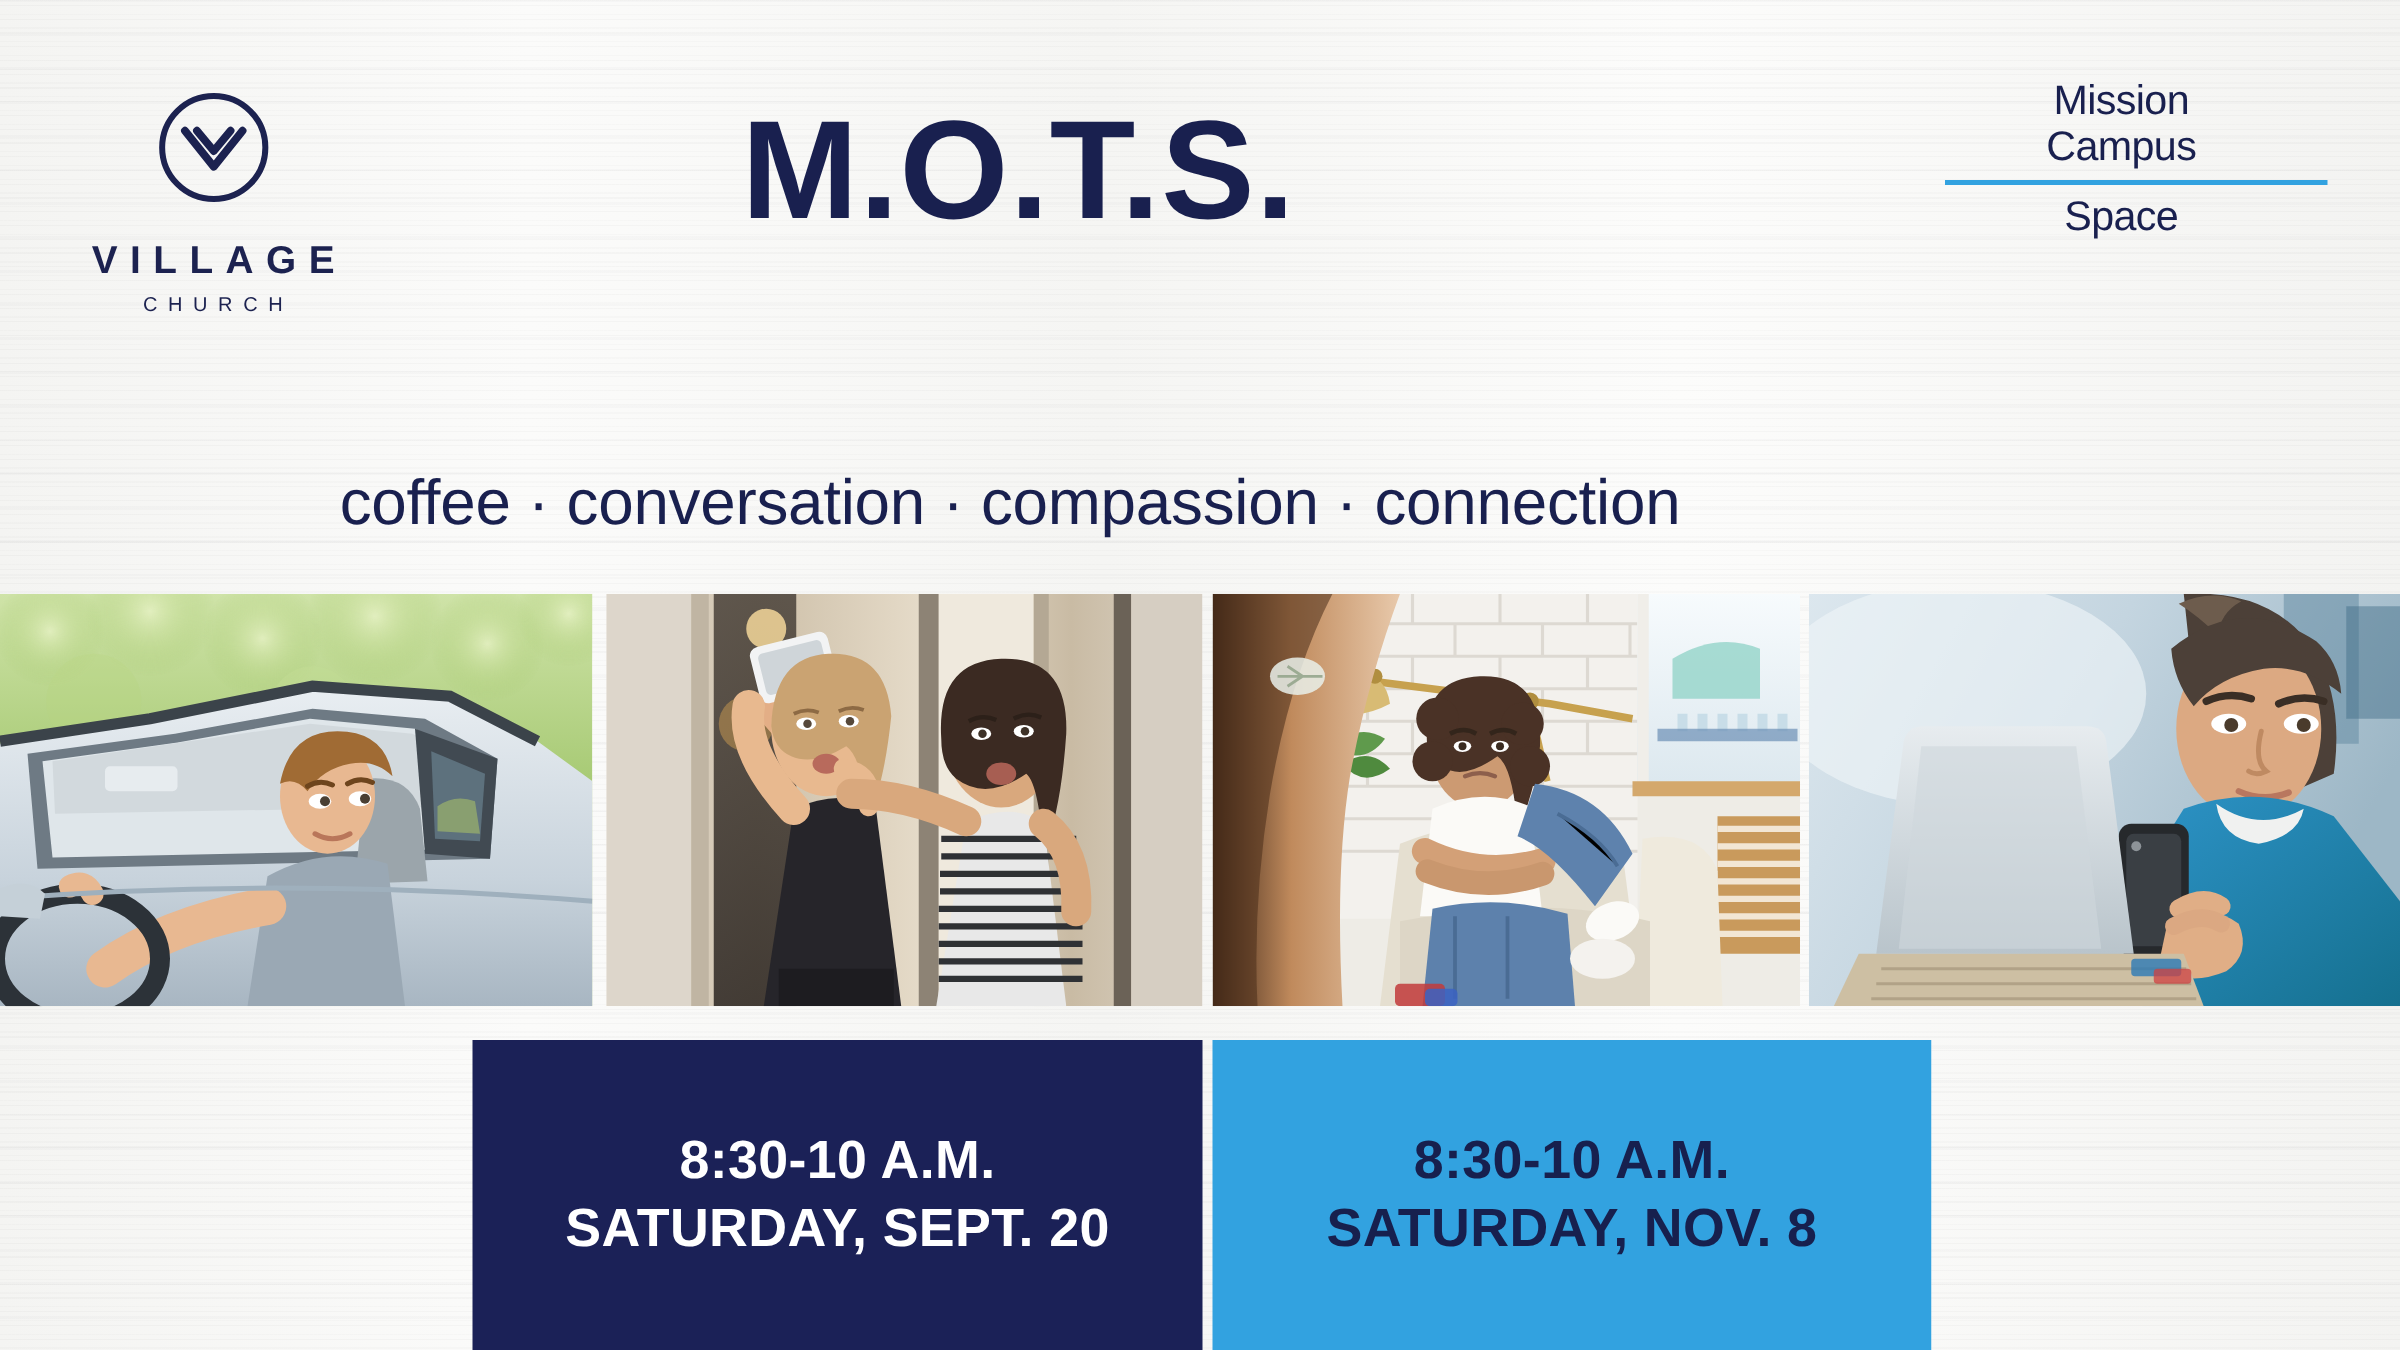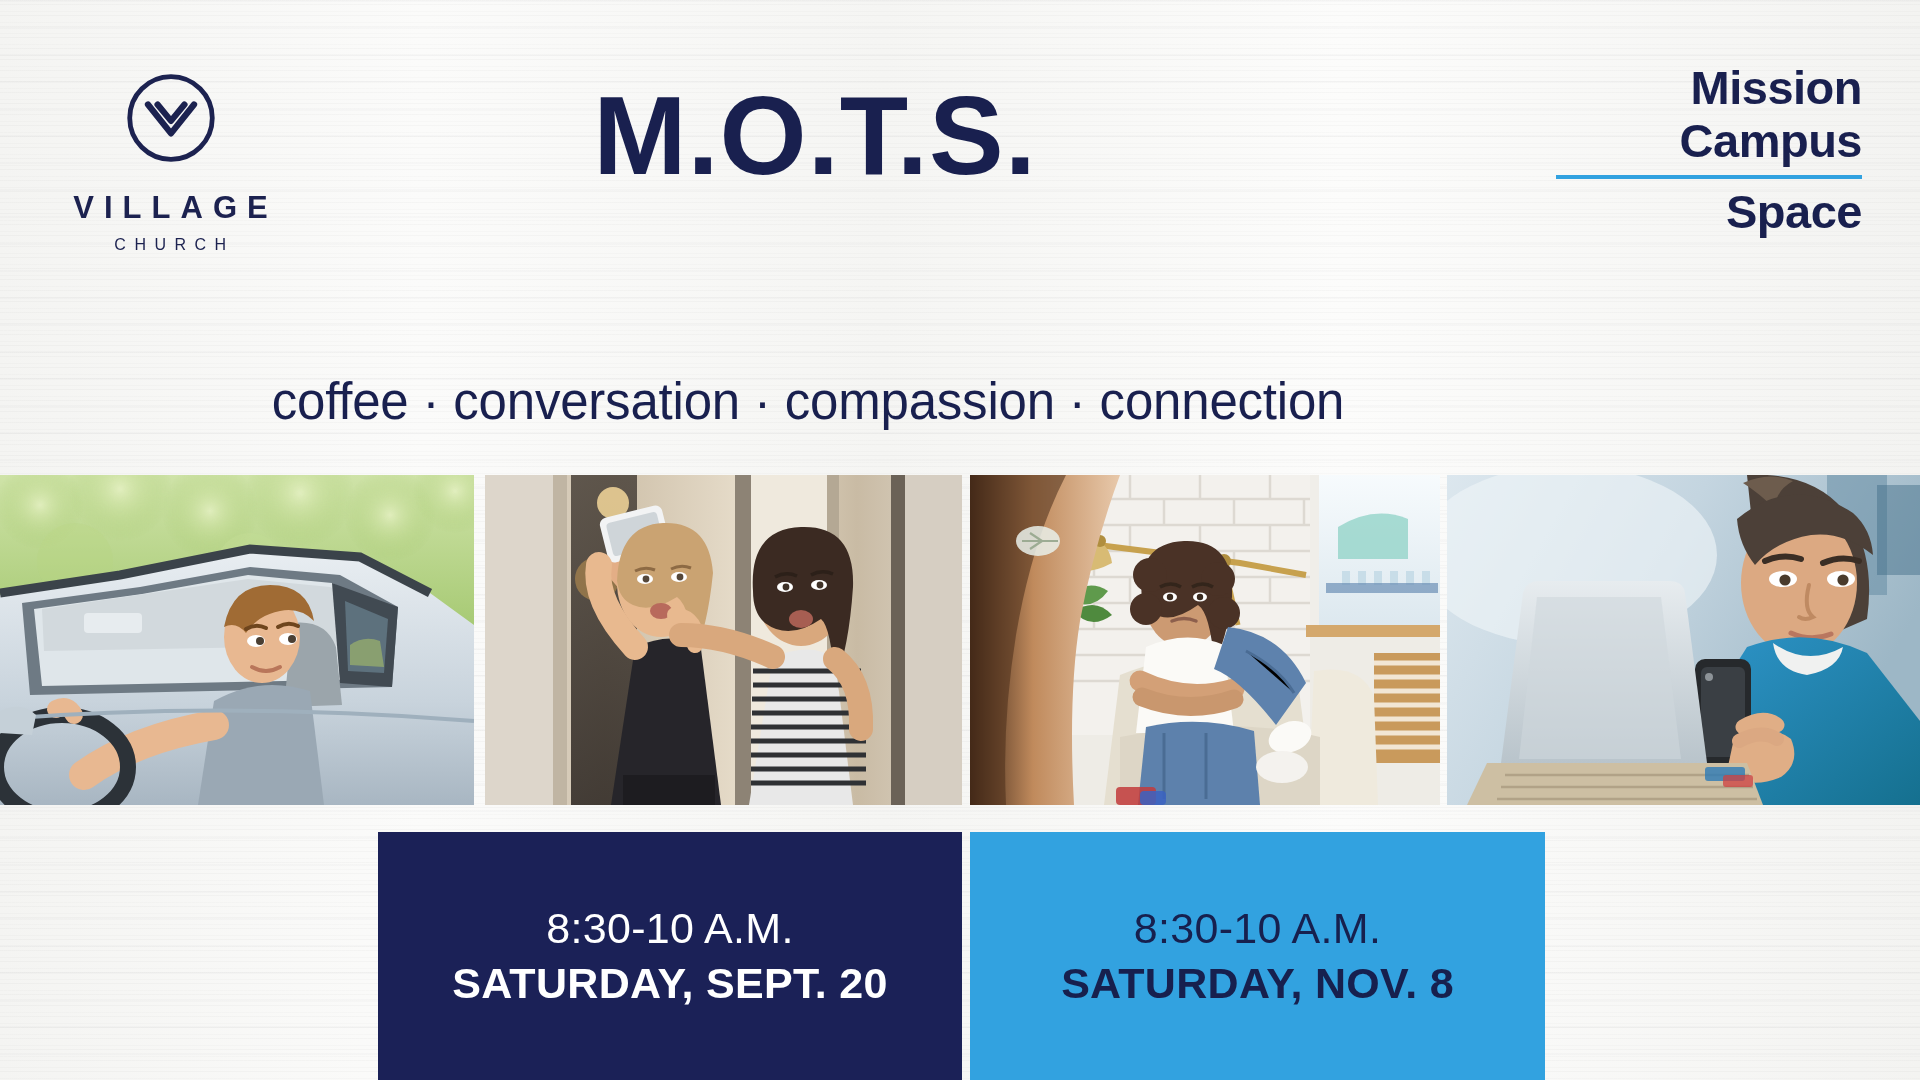--- a/index.html
+++ b/index.html
@@ -59,22 +59,23 @@
     color:#32a2e0; line-height:1.05; margin-top:-4px;
     letter-spacing:-1px;
     font-family:"Liberation Sans", sans-serif;
   }
 
   
   #campus-block {
     position:absolute; right:58px; top:62px; width:330px; text-align:right;
   }
   .campus-line {
-    font-size:47px; font-weight:700; color:#19204f; line-height:1.12;
+    font-size:33px; font-weight:400; color:#19204f; line-height:1.12;
     letter-spacing:-0.5px;
+    text-align:center;
   }
   #campus-divider {
     height:4px; background:#32a2e0; margin:8px 0 7px auto; width:306px;
   }
 
   
   #tagline {
     position:absolute; left:0; top:372px; width:1616px; text-align:center;
     font-size:51px; font-weight:400; color:#19204f; letter-spacing:-0.2px;
   }
@@ -91,21 +92,21 @@
   
   #date-boxes { position:absolute; left:0; top:832px; width:1920px; height:248px; }
   .date-box {
     position:absolute; top:0; height:248px;
     display:flex; flex-direction:column;
     align-items:center; justify-content:center;
     text-align:center;
   }
   #date-box-1 { left:378px; width:584px; background:#1b2157; }
   #date-box-2 { left:970px; width:575px; background:#32a2e0; }
-  .date-time { font-size:43px; font-weight:400; line-height:1.28; letter-spacing:0.3px; }
+  .date-time { font-size:43px; font-weight:700; line-height:1.28; letter-spacing:0.3px; }
   .date-day  { font-size:43px; font-weight:700; line-height:1.28; letter-spacing:0.3px; }
   #date-box-1 .date-time, #date-box-1 .date-day { color:#ffffff; }
   #date-box-2 .date-time, #date-box-2 .date-day { color:#17204e; }
 </style>
 </head>
 <body>
 
 <div id="poster"></div>
 
 <div id="header">

